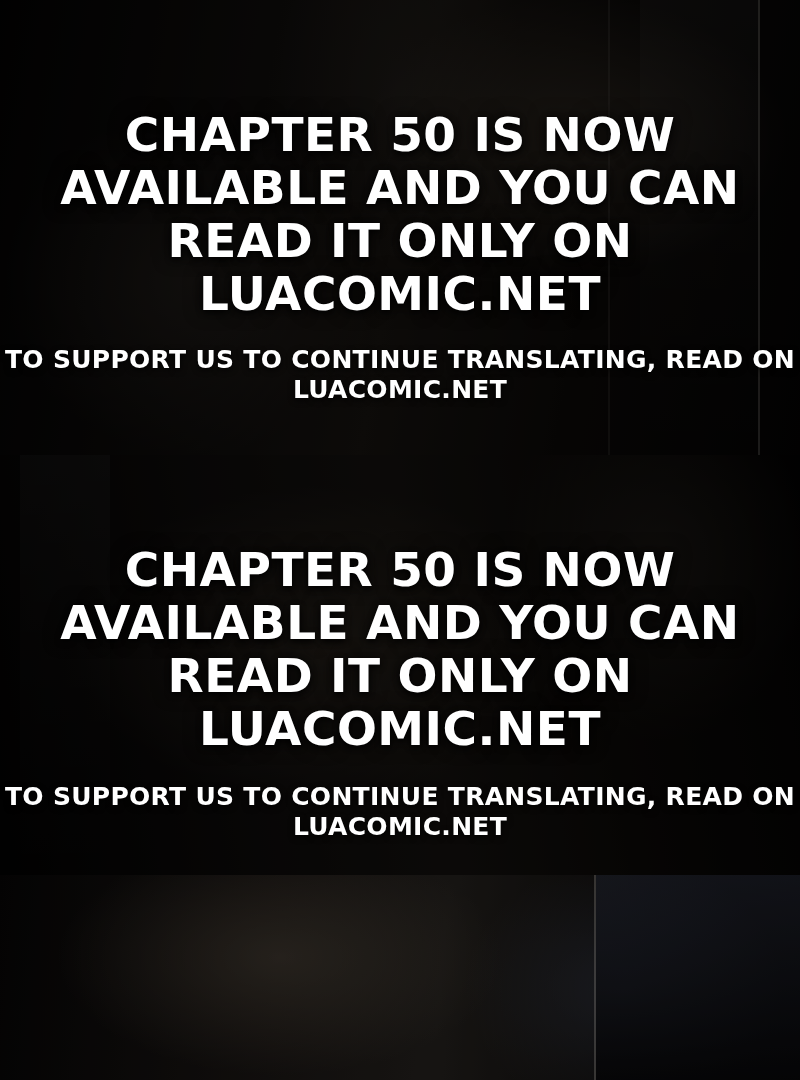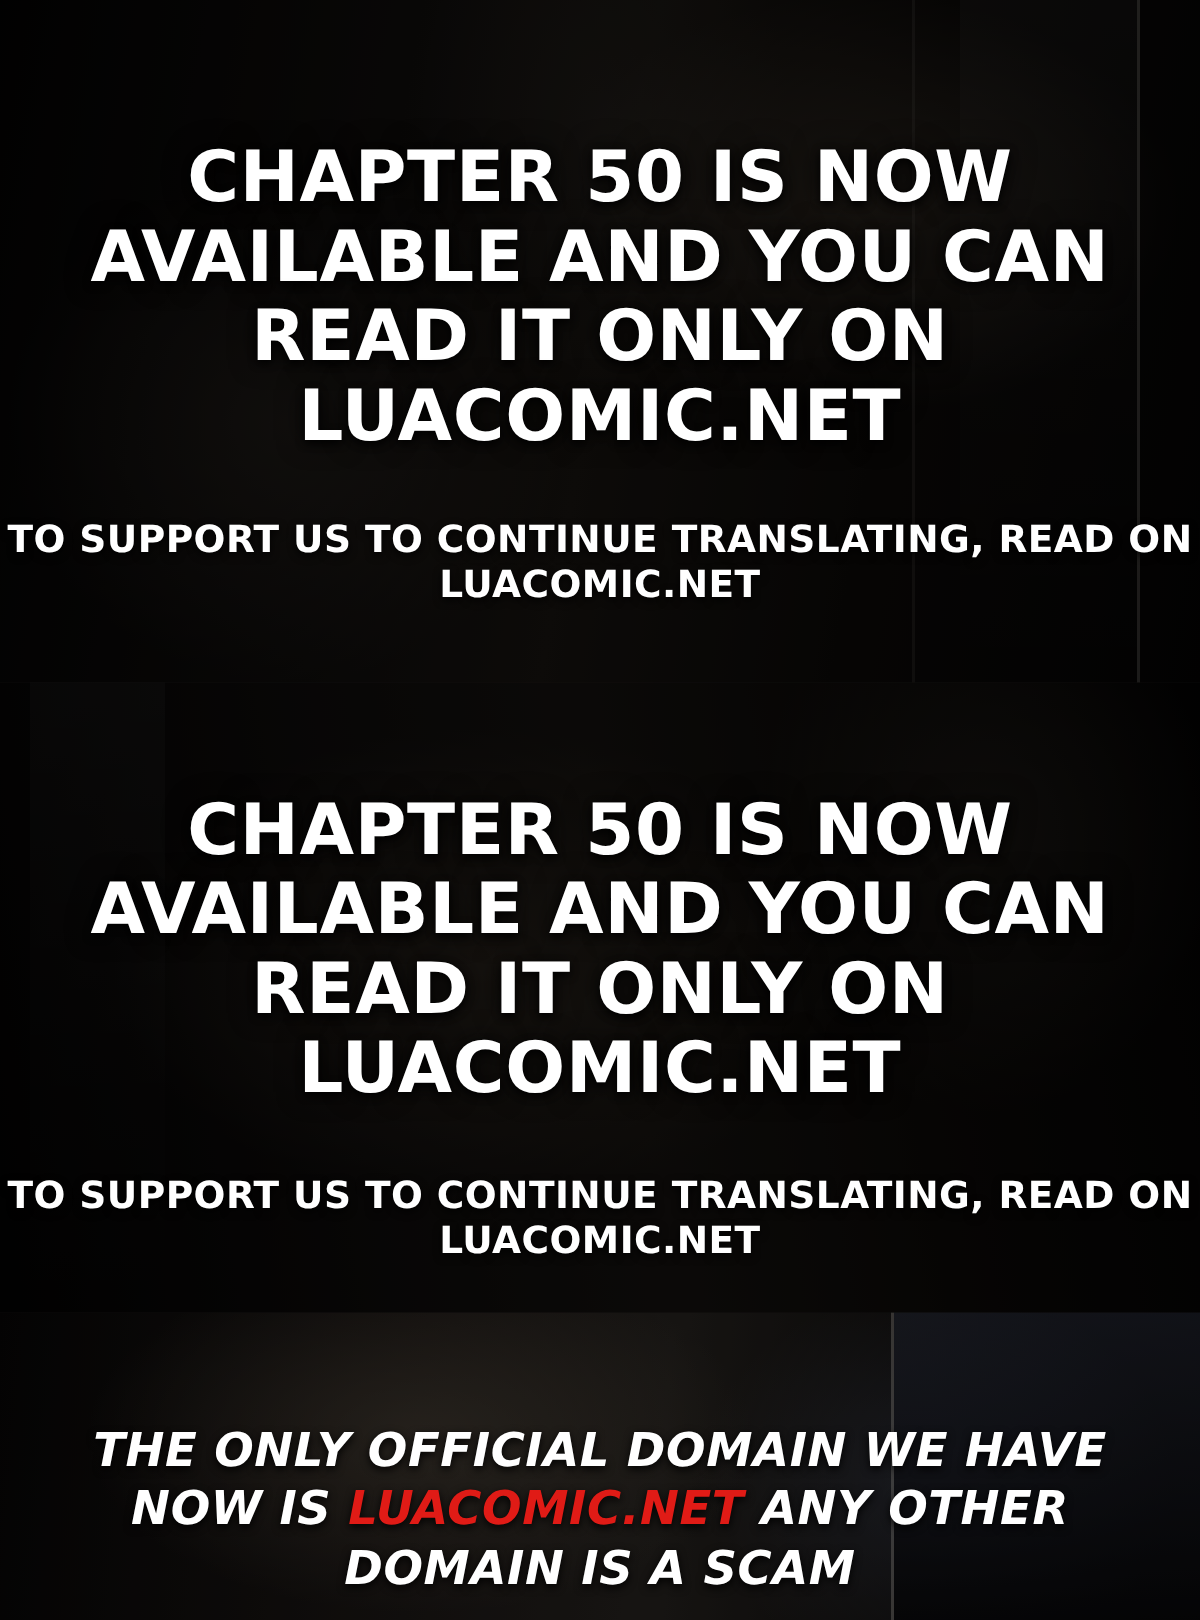--- a/index.html
+++ b/index.html
@@ -90,21 +90,21 @@
     color: #ffffff;
   }
   .headline {
     font-family: "DejaVu Sans", sans-serif;
     font-weight: 700;
     font-size: 47px;
     line-height: 1.13;
     letter-spacing: 0.5px;
     text-transform: uppercase;
     text-shadow: 0 2px 6px rgba(0,0,0,0.9), 0 0 18px rgba(0,0,0,0.8);
-    margin: 0;
+    margin: 16px;
     padding: 0 10px;
   }
   .subline {
     font-family: "DejaVu Sans", sans-serif;
     font-weight: 700;
     font-size: 25px;
     line-height: 1.2;
     letter-spacing: 0.3px;
     text-transform: uppercase;
     text-shadow: 0 2px 6px rgba(0,0,0,0.9);
@@ -175,17 +175,14 @@
     <p class="subline">TO SUPPORT US TO CONTINUE TRANSLATING, READ ON LUACOMIC.NET</p>
   </div>
 
   <div class="overlay block-2-head">
     <p class="headline">CHAPTER 50 IS NOW AVAILABLE AND YOU CAN READ IT ONLY ON LUACOMIC.NET</p>
   </div>
   <div class="overlay block-2-sub">
     <p class="subline">TO SUPPORT US TO CONTINUE TRANSLATING, READ ON LUACOMIC.NET</p>
   </div>
 
-  <div class="notice">
-    <p class="notice-text"><span>THE ONLY OFFICIAL DOMAIN WE HAVE NOW IS </span><span class="accent">LUACOMIC.NET</span><span> ANY OTHER DOMAIN IS A SCAM</span></p>
-  </div>
 
 </div>
 
 </body></html>

